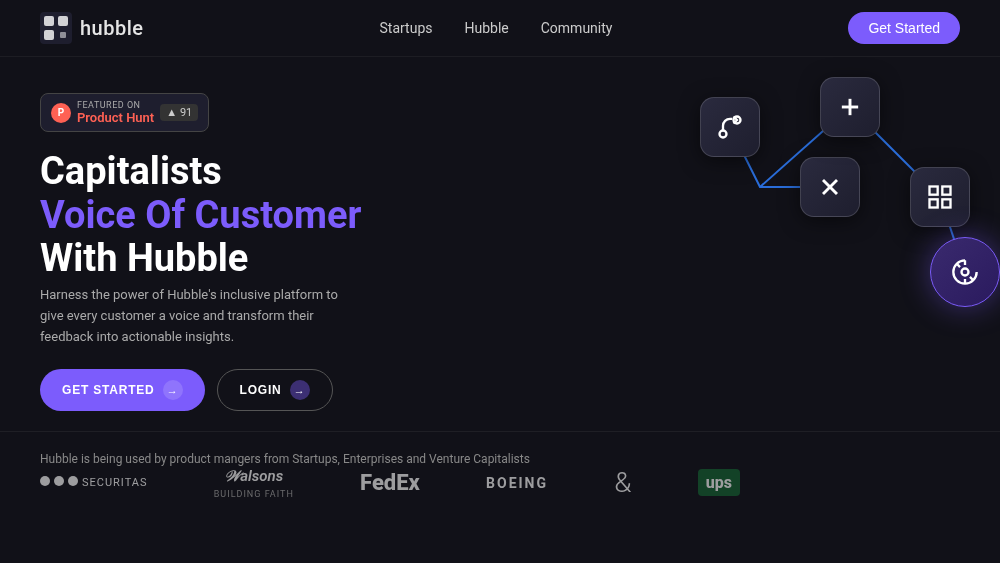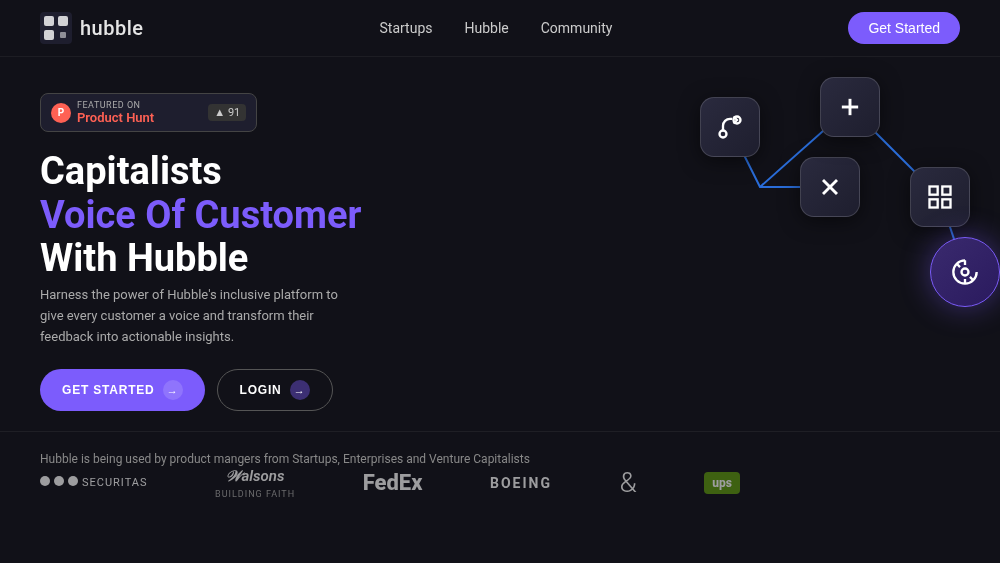--- a/index.html
+++ b/index.html
@@ -101,21 +101,20 @@
       font-size: 13px;
       color: #ff6154;
       font-weight: 600;
     }
     .ph-score {
       background: #333;
       border-radius: 4px;
       padding: 2px 6px;
       font-size: 11px;
       color: #ccc;
-      margin-left: 48px;
     }
     .hero-title {
       font-size: 38px;
       font-weight: 700;
       line-height: 1.15;
       color: #ffffff;
       margin-bottom: 4px;
     }
     .hero-title-purple {
       color: #7c5cfc;
@@ -278,24 +277,24 @@
       color: #ccc;
       letter-spacing: 2px;
       text-transform: uppercase;
     }
     .ampersand-icon {
       font-size: 28px;
       color: #ccc;
       font-weight: 300;
     }
     .ups-text {
-      font-size: 12px;
+      font-size: 16px;
       font-weight: 800;
       color: #ccc;
-      background: #4d7c0f;
+      background: #14532d;
       padding: 4px 8px;
       border-radius: 4px;
     }
 
     
     .ai-section {
       padding: 20px 40px 20px;
     }
   </style>
 </head>

